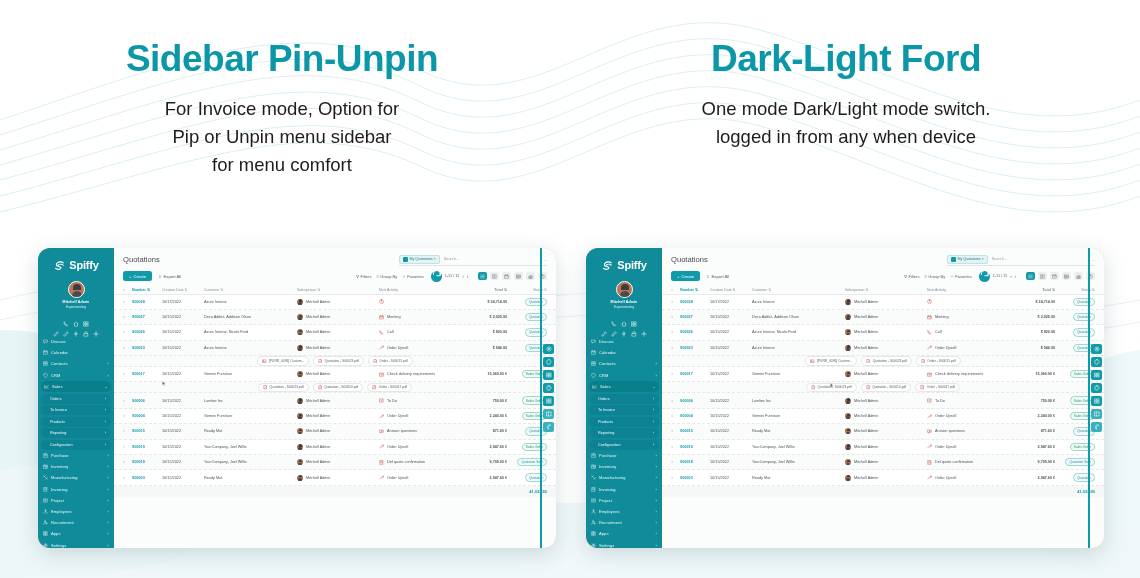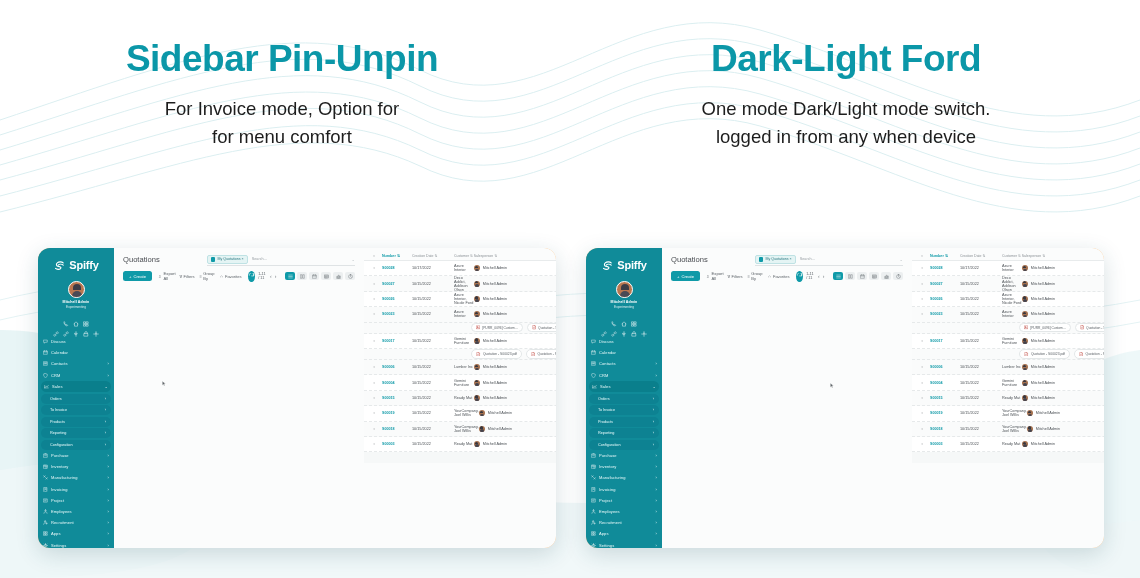--- a/index.html
+++ b/index.html
@@ -76,21 +76,21 @@
   .menu-item .mi-caret { font-size: 4px; opacity: .9; }
   .menu-item.active { background: #0a7f8c; border-radius: 7px; margin: 0 3px; padding: 0 3px 0 3px; }
   .menu-sub {
     margin: 0 3px; height: 10px; border-radius: 7px; background: #0d8292;
     display: flex; align-items: center; padding: 0 5px 0 9px; font-size: 3.8px;
     margin-top: 1.6px; color: #e8fbfb;
   }
   .menu-sub .ms-label { flex: 1 1 auto; }
 
   
-  .main { flex: 1 1 auto; background: #fbfcfc; display: flex; flex-direction: row; position: relative; }
+  .main { flex: 1 1 auto; background: #fbfcfc; display: flex; flex-direction: column; position: relative; }
 
   .cp-header { padding: 7px 9px 0 9px; }
   .cp-title-row { display: flex; align-items: flex-start; justify-content: space-between; }
   .cp-title { font-size: 7.6px; color: #4a4d52; font-weight: 400; }
   .searchbar { display: flex; align-items: center; gap: 3px; flex: 0 0 auto; }
   .facet {
     display: flex; align-items: center; gap: 2px;
     background: #e4f4f4; border: .5px solid #bfe2e4; border-radius: 2px;
     padding: 1px 3px; font-size: 3.6px; color: #2c7a83;
   }
@@ -216,20 +216,21 @@
   <path d="M0,470 C240,430 420,520 660,500 C880,482 1000,540 1140,520 L1140,578 L0,578 Z" fill="#eef7f8" opacity="0.85"></path>
 </svg>
 
 <div class="content">
 
   <div class="headings">
     <div class="head-col">
       <div class="head-title">Sidebar Pin-Unpin</div>
       <div class="head-sub">
         <div>For Invoice mode, Option for</div>
+        <div>Pip or Unpin menu sidebar</div>
         <div>for menu comfort</div>
       </div>
     </div>
     <div class="head-col">
       <div class="head-title">Dark-Light Ford</div>
       <div class="head-sub">
         <div>One mode Dark/Light mode switch.</div>
         <div>logged in from any when device</div>
       </div>
     </div>

